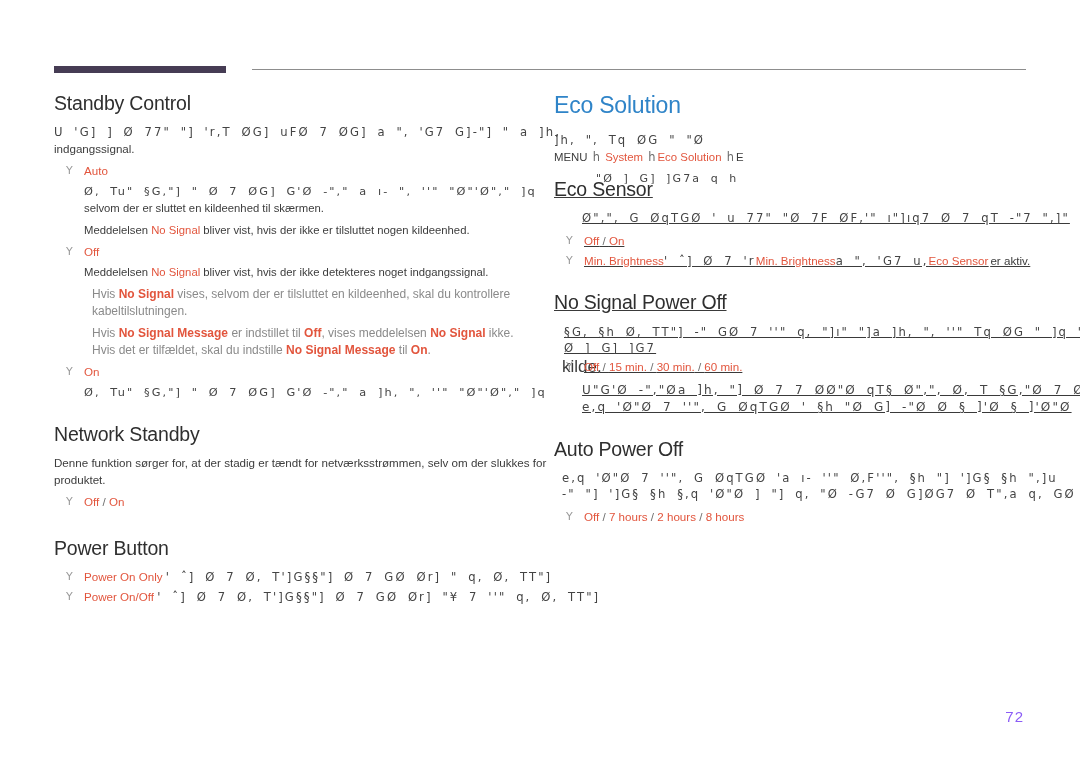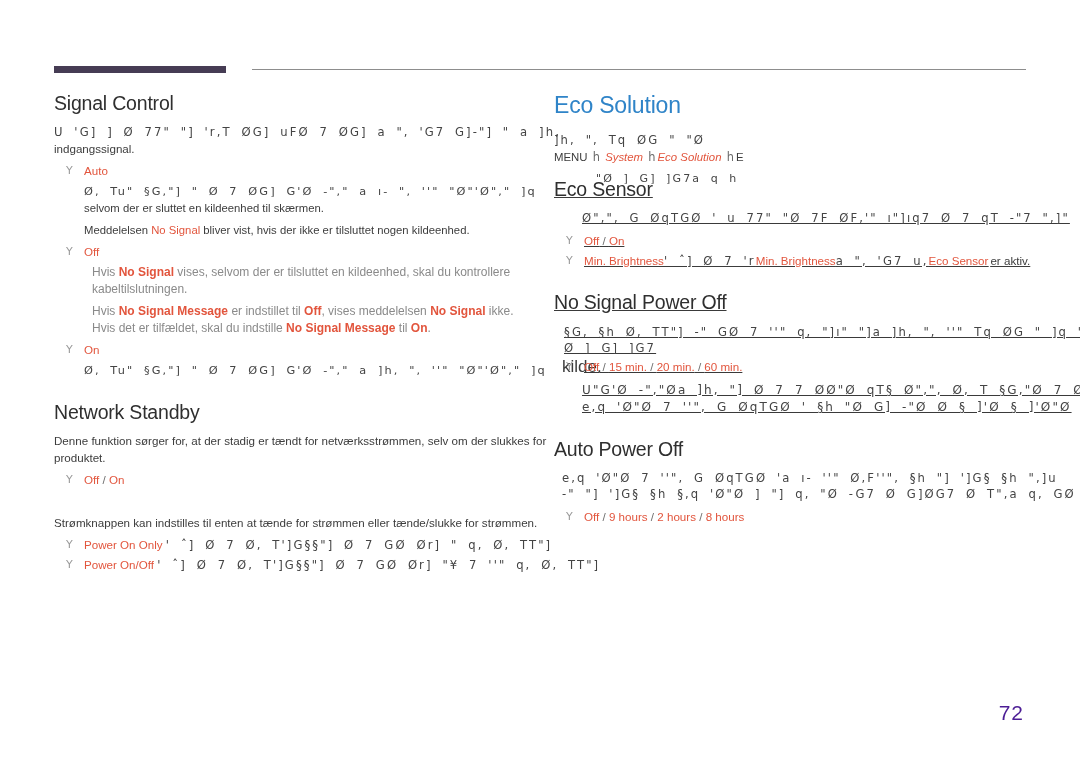--- a/index.html
+++ b/index.html
@@ -130,52 +130,52 @@
     margin: 0 0 6px 0;
     padding-left: 0;
     white-space: nowrap;
     color: #3c3c3c;
   }
   .breadcrumb .arw {
     font-family: "DejaVu Sans", sans-serif;
     color: #6a6a6a;
     padding: 0 2px;
   }
-  .breadcrumb .crumb-o { color: #e2553d; font-style: italic; }
+  .breadcrumb .crumb-o { color: #e2553d; }
 
   
   .overlap-host { position: relative; text-decoration: underline; }
   .overlay-abs {
     position: absolute;
     white-space: nowrap;
     pointer-events: none;
   }
 
   
   #page-number {
     position: absolute;
     right: 56px;
     bottom: 38px;
-    font-size: 21px;
-    color: #4c1d95;
+    font-size: 15px;
+    color: #8b5cf6;
     letter-spacing: 1px;
   }
 </style>
 </head>
 <body>
 
 <div id="header-rule">
   <div class="thick"></div>
   <div class="thin"></div>
 </div>
 
 <div id="col-left" class="column">
 
   <div class="sec-block">
-    <h2 class="sec-title">Signal Control</h2>
+    <h2 class="sec-title">Standby Control</h2>
 
     <p class="body">
       <span class="garbled">U  'G]  ]  Ø 77"  "]  'r,T ØG] uFØ 7 ØG] a   ",  'G7 G]-"] " a ]h,</span><br>
       <span>indgangssignal.</span>
     </p>
 
     <div class="bullet">
       <span class="mk">Y</span>
       <span class="opt">Auto</span>
     </div>
@@ -184,20 +184,23 @@
       <span>selvom der er sluttet en kildeenhed til skærmen.</span>
     </p>
     <p class="bullet-desc">
       <span>Meddelelsen </span><span class="hi">No Signal</span><span> bliver vist, hvis der ikke er tilsluttet nogen kildeenhed.</span>
     </p>
 
     <div class="bullet">
       <span class="mk">Y</span>
       <span class="opt">Off</span>
     </div>
+    <p class="bullet-desc">
+      <span>Meddelelsen </span><span class="hi">No Signal</span><span> bliver vist, hvis der ikke detekteres noget indgangssignal.</span>
+    </p>
 
     <p class="note">
       <span>Hvis </span><span class="hi-b">No Signal</span><span> vises, selvom der er tilsluttet en kildeenhed, skal du kontrollere kabeltilslutningen.</span>
     </p>
     <p class="note">
       <span>Hvis </span><span class="hi-b">No Signal Message</span><span> er indstillet til </span><span class="hi-b">Off</span><span>, vises meddelelsen </span><span class="hi-b">No Signal</span><span> ikke.</span><br>
       <span>Hvis det er tilfældet, skal du indstille </span><span class="hi-b">No Signal Message</span><span> til </span><span class="hi-b">On</span><span>.</span>
     </p>
 
     <div class="bullet">
@@ -212,21 +215,21 @@
   <div class="sec-block" style="margin-top:20px;">
     <h2 class="sec-title">Network Standby</h2>
     <p class="body">Denne funktion sørger for, at der stadig er tændt for netværksstrømmen, selv om der slukkes for produktet.</p>
     <div class="bullet">
       <span class="mk">Y</span>
       <span class="opt">Off</span><span class="sep"> / </span><span class="opt">On</span>
     </div>
   </div>
 
   <div class="sec-block" style="margin-top:26px;">
-    <p class="body">Strømknappen kan indstilles til enten at tænde for strømmen eller tænde/slukke for strømmen.</p>
+    <h2 class="sec-title">Power Button</h2>
     <div class="bullet">
       <span class="mk">Y</span>
       <span class="opt">Power On Only</span>
       <span class="garbled">' ˆ]   Ø 7   Ø, T']G§§"] Ø 7 GØ Ør] "  q,  Ø, TT"]</span>
     </div>
     <div class="bullet">
       <span class="mk">Y</span>
       <span class="opt">Power On/Off</span>
       <span class="garbled">' ˆ]   Ø 7   Ø, T']G§§"] Ø 7 GØ Ør] "¥ 7 ''"  q,  Ø, TT"]</span>
     </div>
@@ -275,38 +278,38 @@
     <h2 class="sec-title">No Signal Power Off</h2>
 
     <p class="body" style="margin-left:10px;">
       <span class="garbled">§G, §h  Ø, TT"] -"  GØ  7 ''"  q, "]ı" "]a ]h,  ",  ''" Tq ØG "  ]q "Ø</span><br>
       <span class="garbled">Ø  ]  G]      ]G7</span>
     </p>
     <span class="overlay-abs" style="left:8px; top:66px; font-size:17px; color:#3c3c3c;">kilde.</span>
 
     <div class="bullet" style="margin-top:-4px;">
       <span class="mk">Y</span>
-      <span class="opt">Off</span><span class="sep"> / </span><span class="opt">15 min.</span><span class="sep"> / </span><span class="opt">20 min.</span><span class="sep"> / </span><span class="opt">60 min.</span>
+      <span class="opt">Off</span><span class="sep"> / </span><span class="opt">15 min.</span><span class="sep"> / </span><span class="opt">30 min.</span><span class="sep"> / </span><span class="opt">60 min.</span>
     </div>
 
     <p class="note" style="margin-left:28px; margin-top:6px;">
       <span class="garbled">U"G'Ø -","Øa ]h, "] Ø 7 7 ØØ"Ø  qT§ Ø",",    Ø, T §G,"Ø 7 ØG]</span><br>
       <span class="garbled">e,q  'Ø"Ø 7 ''", G ØqTGØ  ' §h "Ø G]  -"Ø Ø   § ]'Ø      § ]'Ø"Ø</span>
     </p>
   </div>
 
   <div class="sec-block" style="margin-top:14px;">
     <h2 class="sec-title">Auto Power Off</h2>
 
     <p class="body" style="margin-left:8px;">
       <span class="garbled">e,q  'Ø"Ø 7 ''", G ØqTGØ  'a ı-        ''" Ø,F''", §h "] ']G§ §h   ",]u</span><br>
       <span class="garbled">-"  "] ']G§ §h §,q  'Ø"Ø  ] "]  q, "Ø   -G7 Ø G]ØG7 Ø T",a  q, GØ</span>
     </p>
 
     <div class="bullet">
       <span class="mk">Y</span>
-      <span class="opt">Off</span><span class="sep"> / </span><span class="opt">9 hours</span><span class="sep"> / </span><span class="opt">2 hours</span><span class="sep"> / </span><span class="opt">8 hours</span>
+      <span class="opt">Off</span><span class="sep"> / </span><span class="opt">7 hours</span><span class="sep"> / </span><span class="opt">2 hours</span><span class="sep"> / </span><span class="opt">8 hours</span>
     </div>
   </div>
 
 </div>
 
 <div id="page-number">72</div>
 
 </body></html>

